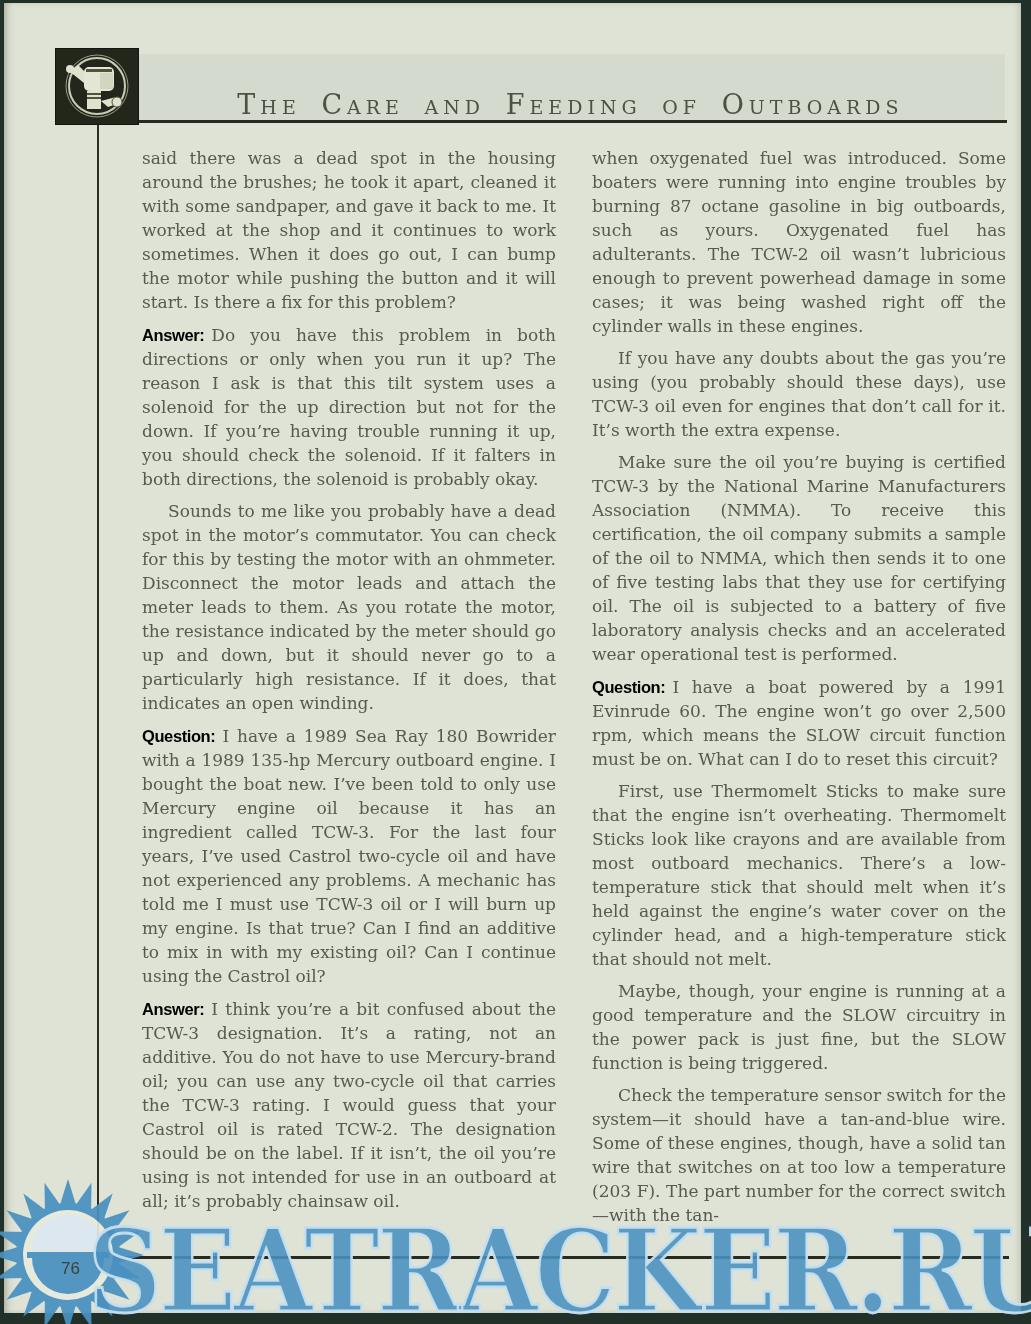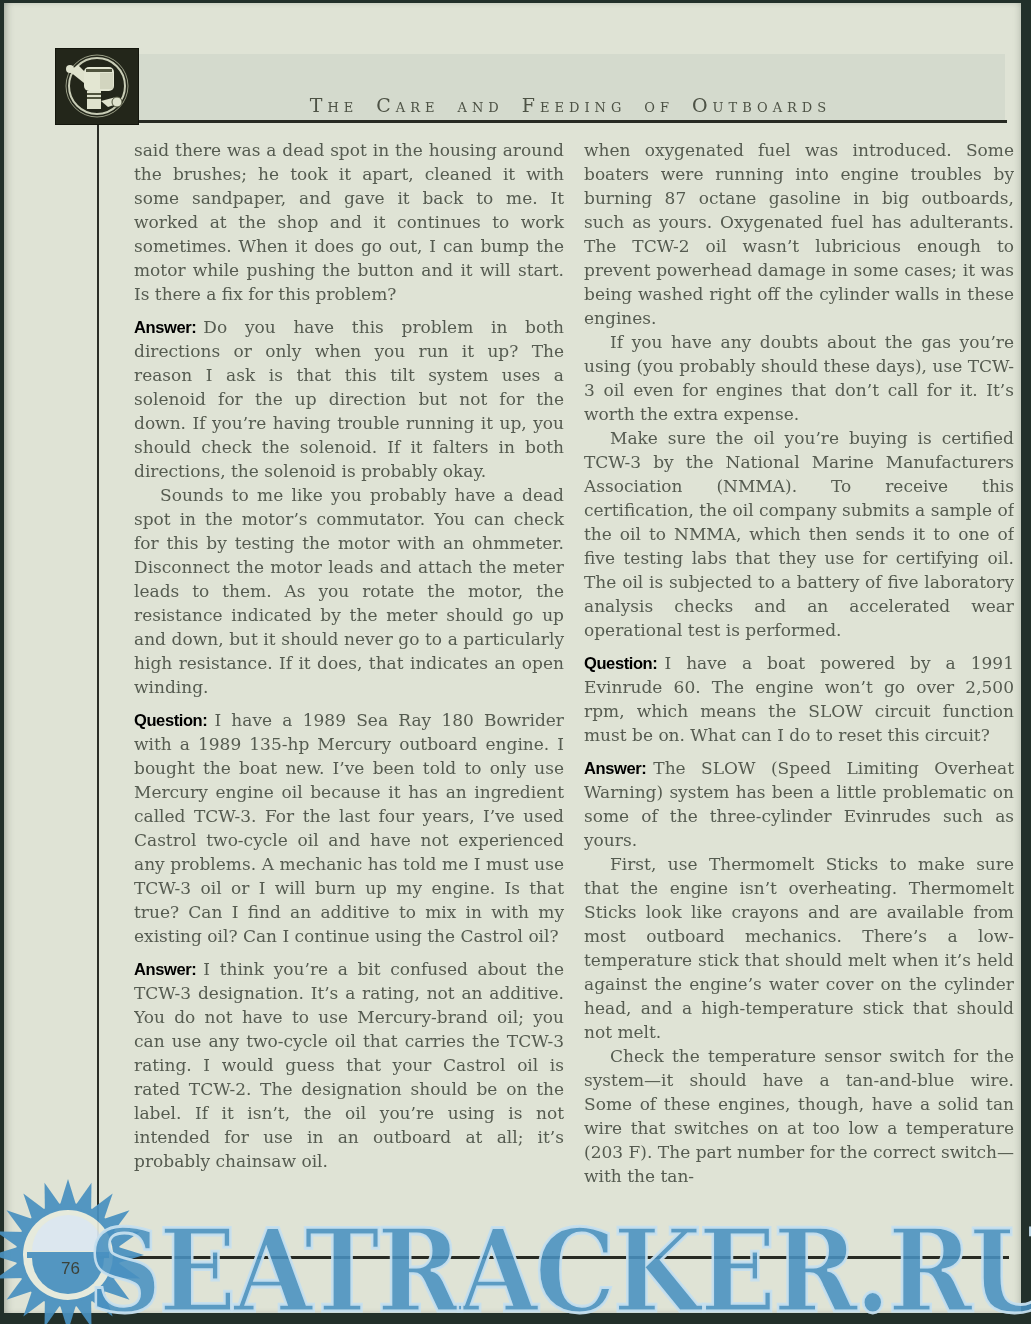--- a/index.html
+++ b/index.html
@@ -19,33 +19,33 @@
     background:#23261a; border:1px solid #14160d; z-index:5;
   }
   .logo-block svg { width:100%; height:100%; display:block; }
   
   .header-bar {
     position:absolute; left:132px; top:51px; width:869px; height:66px;
     background:#d4dacd; display:flex; align-items:center; justify-content:center;
   }
   .header-title {
     font-variant:small-caps; letter-spacing:5px; word-spacing:7px;
-    font-size:19px; color:#4d5245; font-weight:500;margin-top:35px;
+    font-size:27px; color:#4d5245; font-weight:500;margin-top:35px;
   }
   .header-rule { position:absolute; left:132px; top:117px; width:871px; height:3px; background:#272a23; }
   .v-rule  { position:absolute; left:93px;  top:119px; width:2px;  height:1136px; background:#2a2d26; }
   .bottom-rule { position:absolute; left:93px; top:1253px; width:912px; height:3px; background:#272a23; }
   
   .columns {
     position:absolute; left:130px; top:135px; width:880px; height:1120px;
     overflow:hidden; display:flex; gap:20px; z-index:2;
   }
   .col { width:430px; }
   .block {
-    margin:0; font-size:17px; line-height:24px; color:#555b50;
+    margin:8px; font-size:17px; line-height:24px; color:#555b50;
     text-align:justify; hyphens:none;
   }
   .block.ind { text-indent:26px; }
   .block.labeled { margin-top:9px; }
   .qa-label {
     font-family:"Liberation Sans", sans-serif; font-weight:700;
     font-size:16.5px; letter-spacing:-0.4px; color:#000000; margin-right:7px;
   }
   
   .page-num {
@@ -106,22 +106,22 @@
       <p class="block ind">Sounds to me like you probably have a dead spot in the motor’s commutator. You can check for this by testing the motor with an ohmmeter. Disconnect the motor leads and attach the meter leads to them. As you rotate the motor, the resistance indicated by the meter should go up and down, but it should never go to a particularly high resistance. If it does, that indicates an open winding.</p>
       <p class="block labeled"><span class="qa-label">Question:</span><span class="qa-text">I have a 1989 Sea Ray 180 Bowrider with a 1989 135-hp Mercury outboard engine. I bought the boat new. I’ve been told to only use Mercury engine oil because it has an ingredient called TCW-3. For the last four years, I’ve used Castrol two-cycle oil and have not experienced any problems. A mechanic has told me I must use TCW-3 oil or I will burn up my engine. Is that true? Can I find an additive to mix in with my existing oil? Can I continue using the Castrol oil?</span></p>
       <p class="block labeled"><span class="qa-label">Answer:</span><span class="qa-text">I think you’re a bit confused about the TCW-3 designation. It’s a rating, not an additive. You do not have to use Mercury-brand oil; you can use any two-cycle oil that carries the TCW-3 rating. I would guess that your Castrol oil is rated TCW-2. The designation should be on the label. If it isn’t, the oil you’re using is not intended for use in an outboard at all; it’s probably chainsaw oil.</span></p>
 
     </div>
     <div class="col">
       <p class="block">when oxygenated fuel was introduced. Some boaters were running into engine troubles by burning 87 octane gasoline in big outboards, such as yours. Oxygenated fuel has adulterants. The TCW-2 oil wasn’t lubricious enough to prevent powerhead damage in some cases; it was being washed right off the cylinder walls in these engines.</p>
       <p class="block ind">If you have any doubts about the gas you’re using (you probably should these days), use TCW-3 oil even for engines that don’t call for it. It’s worth the extra expense.</p>
       <p class="block ind">Make sure the oil you’re buying is certified TCW-3 by the National Marine Manufacturers Association (NMMA). To receive this certification, the oil company submits a sample of the oil to NMMA, which then sends it to one of five testing labs that they use for certifying oil. The oil is subjected to a battery of five laboratory analysis checks and an accelerated wear operational test is performed.</p>
       <p class="block labeled"><span class="qa-label">Question:</span><span class="qa-text">I have a boat powered by a 1991 Evinrude 60. The engine won’t go over 2,500 rpm, which means the SLOW circuit function must be on. What can I do to reset this circuit?</span></p>
-      <p class="block labeled"><span class="qa-label">Answer:</span><span class="qa-text">The SLOW (Speed Limiting Overheat Warning) system has been a little problematic on some of the three-cylinder Evinrudes such as yours.</span></p>
       <p class="block ind">First, use Thermomelt Sticks to make sure that the engine isn’t overheating. Thermomelt Sticks look like crayons and are available from most outboard mechanics. There’s a low-temperature stick that should melt when it’s held against the engine’s water cover on the cylinder head, and a high-temperature stick that should not melt.</p>
+      <p class="block ind">Maybe, though, your engine is running at a good temperature and the SLOW circuitry in the power pack is just fine, but the SLOW function is being triggered.</p>
       <p class="block ind">Check the temperature sensor switch for the system—it should have a tan-and-blue wire. Some of these engines, though, have a solid tan wire that switches on at too low a temperature (203 F). The part number for the correct switch—with the tan-</p>
     </div>
   </div>
 
   <div class="wm-sun">
     <svg viewBox="-76 -76 152 152">
       <defs>
           <polygon id="ray" points="0,-76 9,-47 -9,-47" fill="#4991c0"></polygon>
         </defs>
       <circle r="52" fill="#4991c0"></circle>

